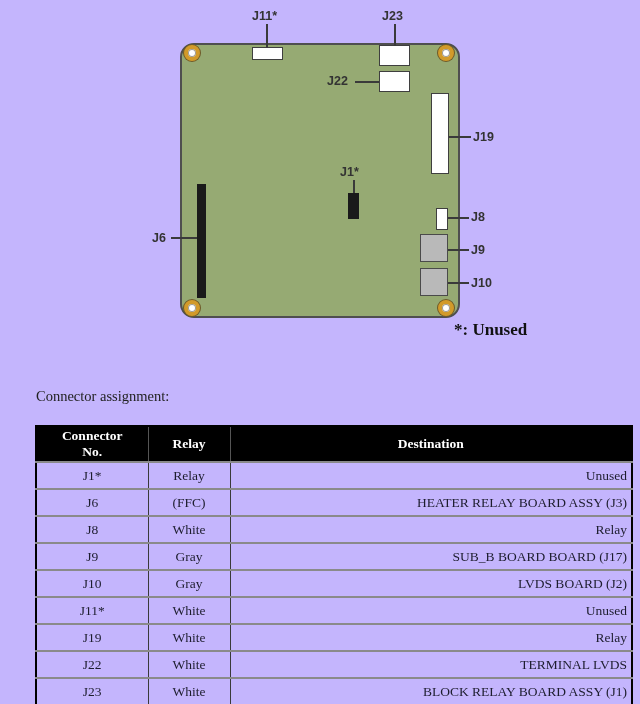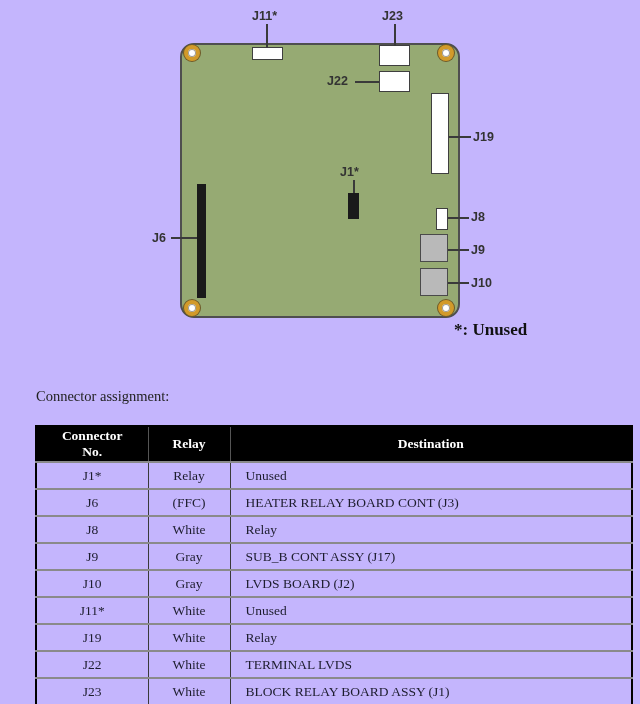--- a/index.html
+++ b/index.html
@@ -131,21 +131,21 @@
   table.conn-table td {
     height: 23px;
     vertical-align: middle;
     border-left: 1.5px solid #3a3a3a;
     border-top: 2px solid #8a8a8a;
     padding: 1px 4px;
     color: #1d1d2e;
   }
   table.conn-table td:first-child { border-left: none; }
   table.conn-table td.center { text-align: center; }
-  table.conn-table td.dest { text-align: left; padding-left: 15px; }
+  table.conn-table td.dest { text-align: right; padding-left: 15px; }
 </style>
 </head>
 <body>
 
 <div class="page">
 
   <div class="diagram">
 
     <div class="board"></div>
 
@@ -206,31 +206,31 @@
       </thead>
       <tbody>
         <tr>
           <td class="center">J1*</td>
           <td class="center">Relay</td>
           <td class="dest">Unused</td>
         </tr>
         <tr>
           <td class="center">J6</td>
           <td class="center">(FFC)</td>
-          <td class="dest">HEATER RELAY BOARD CONT (J3)</td>
+          <td class="dest">HEATER RELAY BOARD ASSY (J3)</td>
         </tr>
         <tr>
           <td class="center">J8</td>
           <td class="center">White</td>
           <td class="dest">Relay</td>
         </tr>
         <tr>
           <td class="center">J9</td>
           <td class="center">Gray</td>
-          <td class="dest">SUB_B CONT ASSY (J17)</td>
+          <td class="dest">SUB_B BOARD BOARD (J17)</td>
         </tr>
         <tr>
           <td class="center">J10</td>
           <td class="center">Gray</td>
           <td class="dest">LVDS BOARD (J2)</td>
         </tr>
         <tr>
           <td class="center">J11*</td>
           <td class="center">White</td>
           <td class="dest">Unused</td>

